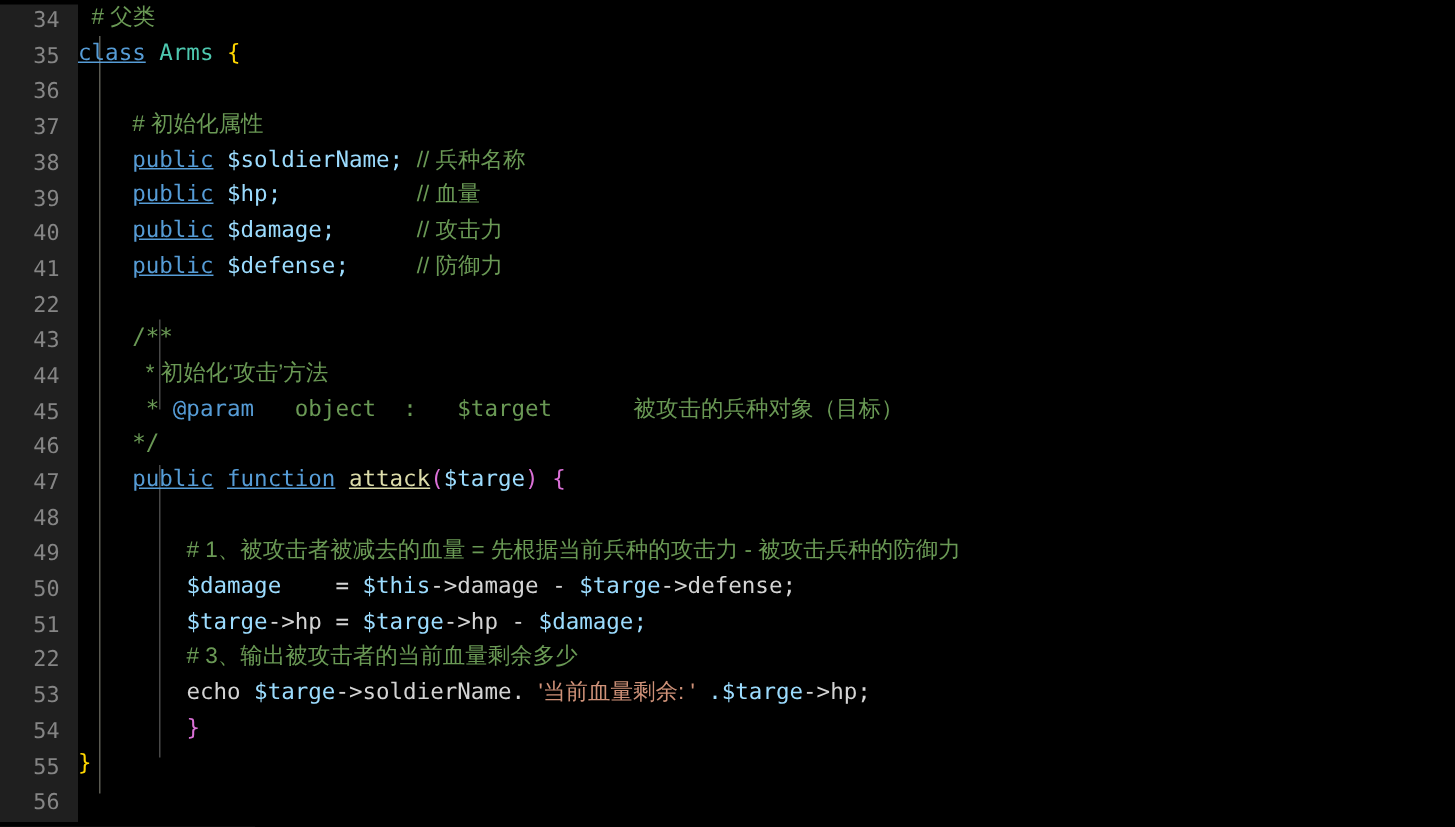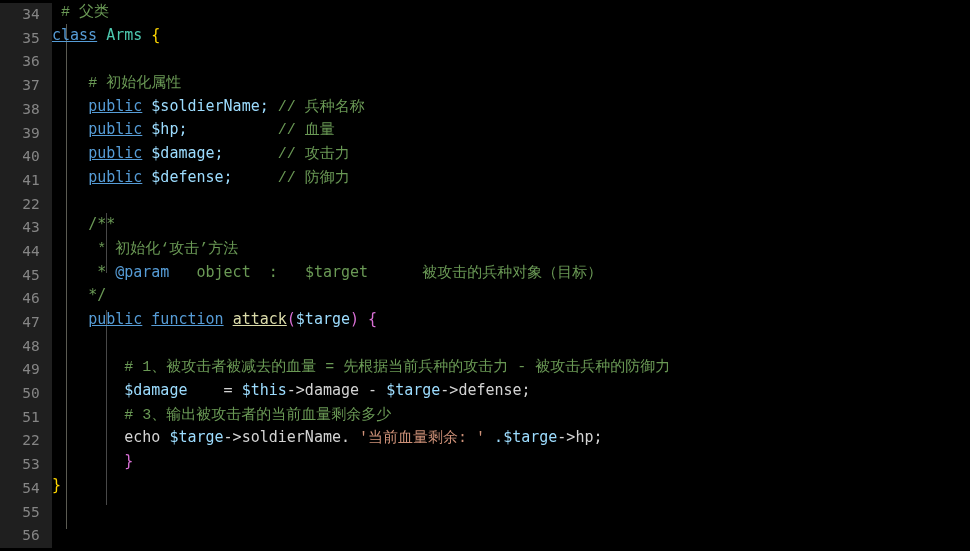--- a/index.html
+++ b/index.html
@@ -80,21 +80,21 @@
   .var     { color: #9cdcfe; margin-top: 40px; }   
   .prop    { color: #d4d4d4; }
   .str     { color: #ce9178; }   
   .cmt     { color: #6a9955; }   
   .doc     { color: #6a9955; }
   .doctag  { color: #569cd6; }   
   .br1     { color: #ffd700; }   
   .br2     { color: #da70d6; }   
   .op      { color: #d4d4d4; }
   .plain   { color: #d4d4d4; }
-  .cn      { font-family: Liberation Mono, monospace; }
+  .cn      { font-family: Liberation Sans, sans-serif; }
 </style>
 </head>
 <body>
 
 <div id="editor">
 
   <div id="gutter">
     <div class="ln">34</div>
     <div class="ln">35</div>
     <div class="ln">36</div>
@@ -154,20 +154,21 @@
 
     <div class="code-line"><span class="plain">    </span><span class="kw">public</span><span class="plain"> </span><span class="kw">function</span><span class="plain"> </span><span class="fn">attack</span><span class="br2">(</span><span class="var">$targe</span><span class="br2">)</span><span class="plain"> </span><span class="br2">{</span></div>
 
     <div class="code-line"></div>
 
     <div class="code-line"><span class="plain">        </span><span class="cmt cn"># 1、被攻击者被减去的血量 = 先根据当前兵种的攻击力 - 被攻击兵种的防御力</span></div>
 
     <div class="code-line"><span class="plain">        </span><span class="var">$damage</span><span class="plain">    </span><span class="op">=</span><span class="plain"> </span><span class="var">$this</span><span class="prop">-&gt;damage</span><span class="plain"> </span><span class="op">-</span><span class="plain"> </span><span class="var">$targe</span><span class="prop">-&gt;defense;</span></div>
 
 
+    <div class="code-line"><span class="plain">        </span><span class="var">$targe</span><span class="prop">-&gt;hp</span><span class="plain"> </span><span class="op">=</span><span class="plain"> </span><span class="var">$targe</span><span class="prop">-&gt;hp</span><span class="plain"> </span><span class="op">-</span><span class="plain"> </span><span class="var">$damage;</span></div>
 
     <div class="code-line"><span class="plain">        </span><span class="cmt cn"># 3、输出被攻击者的当前血量剩余多少</span></div>
 
     <div class="code-line"><span class="plain">        </span><span class="plain">echo</span><span class="plain"> </span><span class="var">$targe</span><span class="prop">-&gt;soldierName.</span><span class="plain"> </span><span class="str cn">'当前血量剩余: '</span><span class="plain"> </span><span class="var">.$targe</span><span class="prop">-&gt;hp;</span></div>
 
     <div class="code-line"><span class="plain">        </span><span class="br2">}</span></div>
 
     <div class="code-line"><span class="br1">}</span></div>
 
   </div>

